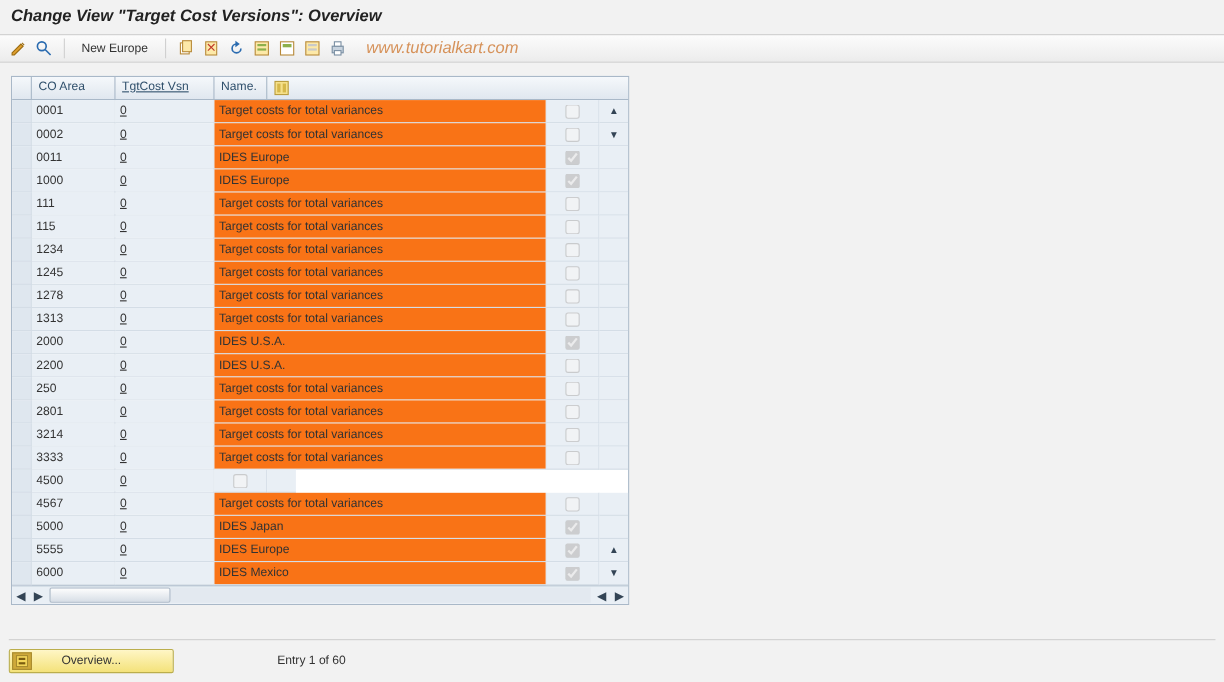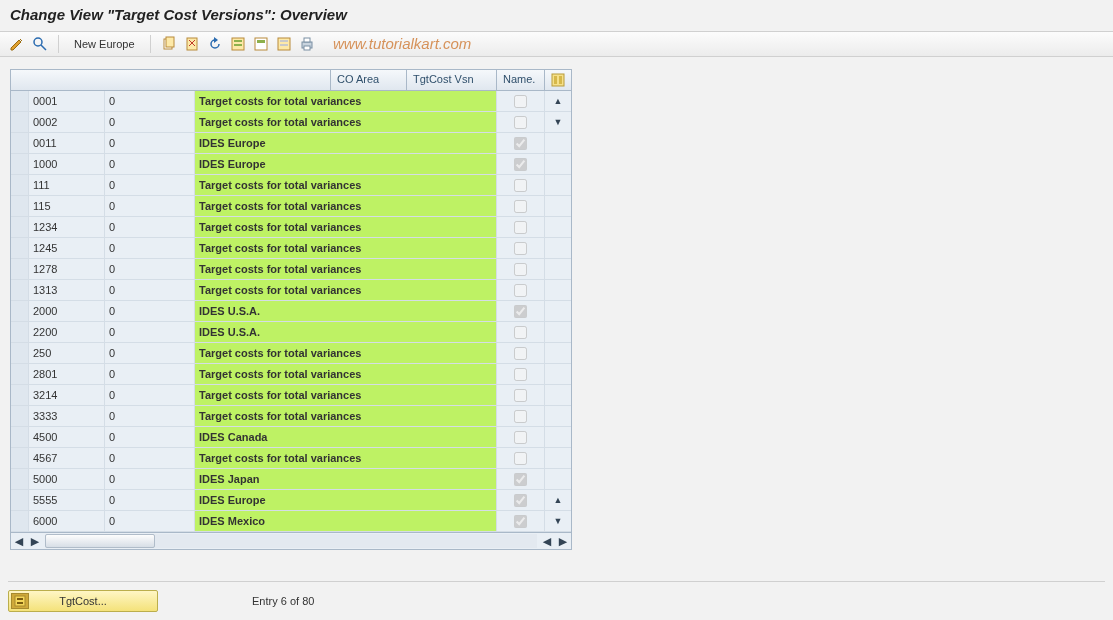--- a/index.html
+++ b/index.html
@@ -59,35 +59,35 @@
       pointer-events: none;
       margin-left: 43px;
     }
 
     .table-wrapper {
       margin: 12px 10px 10px 10px;
       width: 562px;
       border: 1px solid #A9B8C8;
       background: #fff;
     }
-    .grid-row { display: flex; justify-content: flex-end; }
+    .grid-row { display: flex; }
     .grid-header {
       background: linear-gradient(#f5f8fb, #e0e7ef);
       border-bottom: 1px solid #A9B8C8;
       font-size: 11px;
       color: #30506c;
     }
     .grid-header .cell {
       padding: 3px 6px;
       border-right: 1px solid #A9B8C8;
       text-align: left;
     }
     .col-sel { width: 18px; min-width: 18px; }
     .col-co  { width: 76px; min-width: 76px; }
-    .col-ver { width: 90px; min-width: 90px; }
+    .col-ver { width: 90px; min-width: 90px; text-decoration: underline; }
     .col-name{ width: 302px; min-width: 302px; }
     .col-act { width: 48px; min-width: 48px; }
     .col-cfg { width: 26px; min-width: 26px; border-right: none !important; text-align: center; }
 
     .grid-body .cell {
       border-right: 1px solid #d4dde6;
       border-bottom: 1px solid #d4dde6;
       padding: 0;
       height: 21px;
       display: flex;
@@ -104,23 +104,22 @@
       background: #fff;
     }
     .grid-body .cell.readonly input[type="text"] {
       background: #e9eff5;
       color: #333;
     }
     .grid-body .cell input[type="text"].highlight {
       background: #cde9e5;
     }
     .grid-body .cell.col-name input[type="text"] {
-      background: #bef264;
+      background: #f97316;
       color: #333;
-      font-weight: bold;
     }
     .grid-body .cell.col-act {
       justify-content: center;
       background: #e9eff5;
     }
     .grid-body .cell.col-act input[type="checkbox"] {
       width: 13px;
       height: 13px;
       pointer-events: none;
     }
@@ -552,23 +551,20 @@
         <div class="cell col-cfg"></div>
       </div>
       <div class="grid-row">
         <div class="cell col-sel"></div>
         <div class="cell col-co readonly">
           <input type="text" readonly="" value="4500" style="">
         </div>
         <div class="cell col-ver readonly">
           <input type="text" readonly="" value="0" style="">
         </div>
-        <div class="cell col-name">
-          <input type="text" readonly="" value="IDES Canada" style="">
-        </div>
         <div class="cell col-act">
           <input type="checkbox" disabled="" style="">
         </div>
         <div class="cell col-cfg"></div>
       </div>
       <div class="grid-row">
         <div class="cell col-sel"></div>
         <div class="cell col-co readonly">
           <input type="text" readonly="" value="4567" style="">
         </div>
@@ -649,16 +645,16 @@
 
 <div class="footer-bar">
   <div class="position-btn">
     <span class="corner">
       <svg width="12" height="12" viewBox="0 0 12 12">
           <rect x="1" y="1" width="10" height="10" fill="#f4d65a" stroke="#a78a2e"></rect>
           <rect x="3" y="3" width="6" height="2" fill="#7a5c10"></rect>
           <rect x="3" y="7" width="6" height="2" fill="#7a5c10"></rect>
         </svg>
     </span>
-    <span>TgtCost...</span>
+    <span>Overview...</span>
   </div>
-  <div class="entry-info">Entry 6 of 80</div>
+  <div class="entry-info">Entry 1 of 60</div>
 </div>
 
 </body></html>

